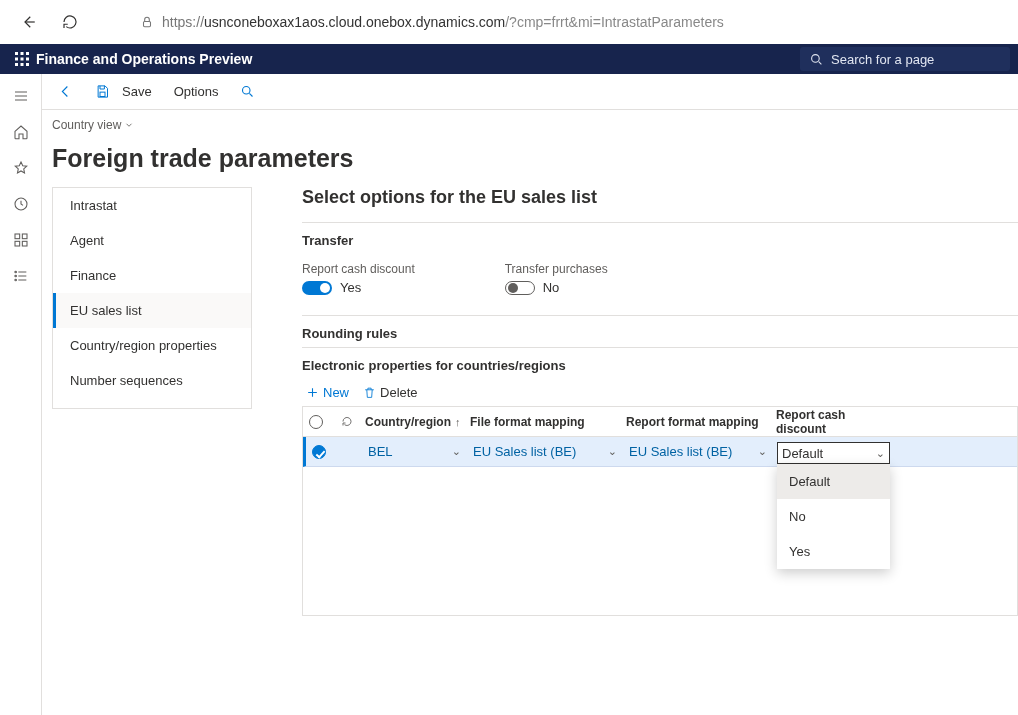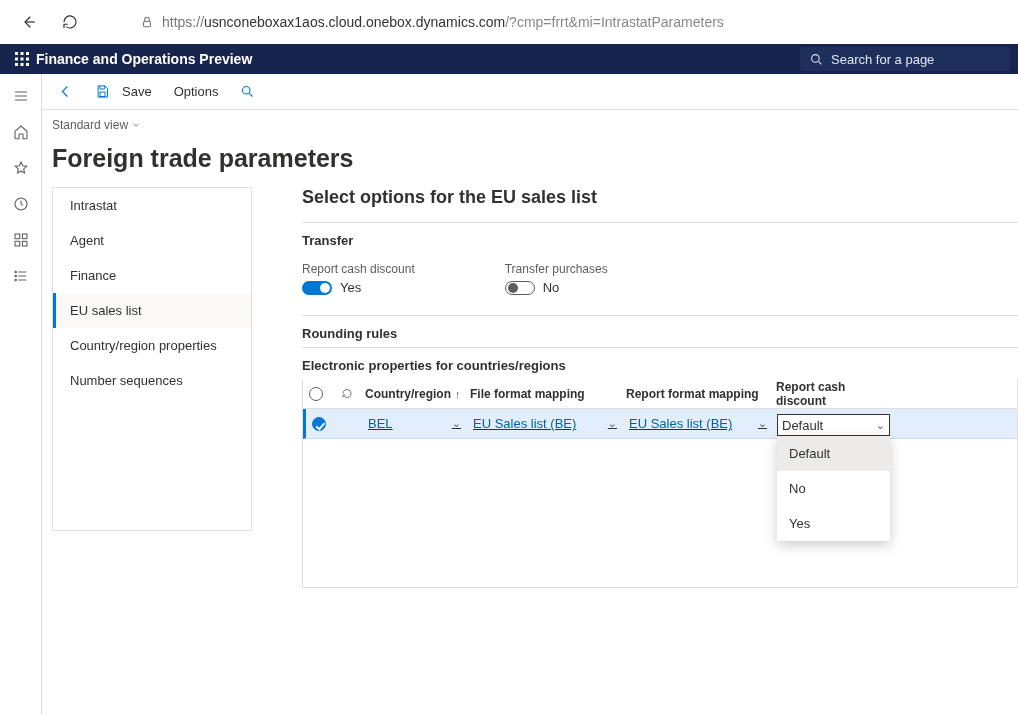--- a/index.html
+++ b/index.html
@@ -29,21 +29,21 @@
 
   .action-bar { height: 36px; display: flex; align-items: center; padding: 0 10px; gap: 10px; border-bottom: 1px solid #e1dfdd; }
   .action-bar .ab-item { display:flex; align-items:center; gap:12px; padding: 4px 6px; border-radius: 2px; font-size: 13px; }
 
   .page-header { padding: 8px 16px 4px 10px; }
   .view-select { font-size: 12px; color: #605e5c; display:flex; align-items:center; gap:3px; }
   .page-title { font-size: 25px; font-weight: 600; color: #323130; margin-top: 12px; }
 
   .content-row { flex:1; display:flex; margin-top: 10px; }
 
-  .side-list { width: 200px; border: 1px solid #e1dfdd; margin-left: 10px; height: 344px; display:flex; flex-direction:column; }
+  .side-list { width: 200px; border: 1px solid #e1dfdd; margin-left: 10px; height: 222px; display:flex; flex-direction:column; }
   .side-list .lnk { padding: 10px 14px; font-size: 13px; color:#323130; cursor:pointer; border-left: 3px solid transparent; }
   .side-list .lnk.active { border-left-color: #0078d4; background: #faf9f8; font-weight: 400; }
 
   .main-pane { flex:1; padding: 0 0 0 50px; }
   .main-pane h2 { font-size: 18px; font-weight: 600; margin-bottom: 14px; }
 
   .section-title { font-size: 13px; font-weight: 600; padding: 10px 0 6px;}
   .divider { border-bottom: 1px solid #e1dfdd; }
   .form-row { display:flex; gap:90px; padding: 8px 0 20px; }
   .field { display:flex; flex-direction:column; gap:4px; }
@@ -59,21 +59,21 @@
 
   
   .grid-toolbar { display:flex; align-items:center; gap:14px; padding:6px 4px; font-size:13px; border-bottom:1px solid #e1dfdd;}
   .grid-toolbar .gt-btn { display:flex; align-items:center; gap:4px; color:#0078d4; }
   .grid-toolbar .gt-btn.del { color:#323130; }
 
   .grid { border:1px solid #e1dfdd; border-top:none; }
   .grid-head { display:flex; align-items:center; height:30px; background:#fff; border-bottom:1px solid #e1dfdd; font-size:12px; color:#323130; font-weight:600;}
   .grid-head .hcell { padding:0 6px; display:flex; align-items:center; justify-content:space-between; gap:4px;}
   .grid-row { display:flex; align-items:center; height:30px; font-size:13px; background:#e3eefc; border-left:3px solid #0078d4; border-bottom:1px solid #cdd9ee;}
-  .grid-row .cell { padding:0 6px; display:flex; align-items:center; justify-content:space-between; gap:20px;text-decoration:underline;}
+  .grid-row .cell { padding:0 6px; display:flex; align-items:center; justify-content:space-between; gap:20px;}
   .sel-col { width:32px; justify-content:center; }
   .refresh-col { width:24px; justify-content:center; }
   .col-country { width:105px; }
   .col-ffm { width:156px; }
   .col-rfm { width:150px; }
   .col-rcd { width:113px; }
   
   .grid-empty { height:148px; }
   
   .cell .val { color:#0062a3; }
@@ -206,21 +206,21 @@
       <div class="ab-item">
           <svg width="15" height="15" viewBox="0 0 24 24" fill="none" stroke="#0078d4" stroke-width="1.8">
             <circle cx="10" cy="10" r="6"></circle>
             <path d="M20 20l-5-5"></path>
           </svg>
         </div>
     </div>
 
     <div class="page-header">
       <div class="view-select">
-        <span>Standard view</span>
+        <span>Country view</span>
         <svg width="10" height="10" viewBox="0 0 24 24" fill="none" stroke="#605e5c" stroke-width="2">
             <path d="M6 9l6 6 6-6"></path>
           </svg>
       </div>
       <h1 class="page-title">Foreign trade parameters</h1>
     </div>
 
     <div class="content-row">
 
       <div class="side-list">
@@ -257,20 +257,34 @@
             </div>
           </div>
         </div>
 
         <div class="divider"></div>
         <div class="section-title">Rounding rules</div>
 
         <div class="divider"></div>
         <div class="section-title">Electronic properties for countries/regions</div>
 
+        <div class="grid-toolbar">
+          <div class="gt-btn">
+            <svg width="13" height="13" viewBox="0 0 24 24" stroke="#0078d4" stroke-width="2">
+                <path d="M12 4v16M4 12h16"></path>
+              </svg>
+            <span>New</span>
+          </div>
+          <div class="gt-btn del">
+            <svg width="13" height="13" viewBox="0 0 24 24" fill="none" stroke="#0078d4" stroke-width="1.6">
+                <path d="M4 7h16M9 7V4h6v3M7 7l1 14h8l1-14"></path>
+              </svg>
+            <span>Delete</span>
+          </div>
+        </div>
 
         <div class="grid" style="position:relative;">
           <div class="grid-head">
             <div class="hcell sel-col">
                 <div class="circle"></div>
               </div>
             <div class="hcell refresh-col">
                 <svg width="13" height="13" viewBox="0 0 24 24" fill="none" stroke="#605e5c" stroke-width="1.8">
                   <path d="M4 12a8 8 0 1 1 3 6.2"></path>
                   <path d="M4 20v-5h5"></path>

